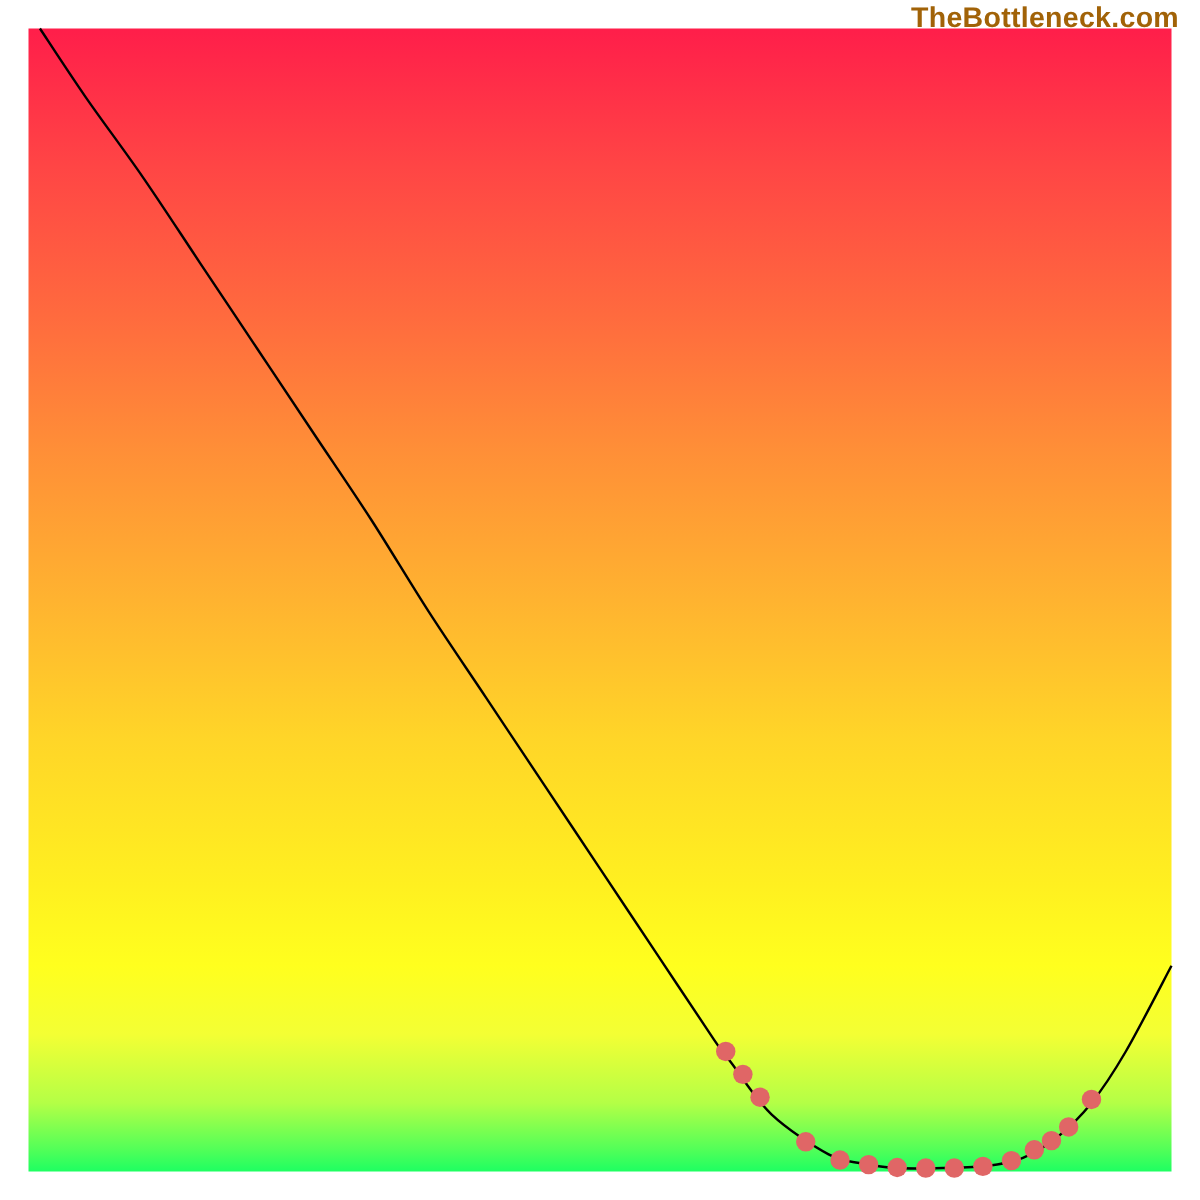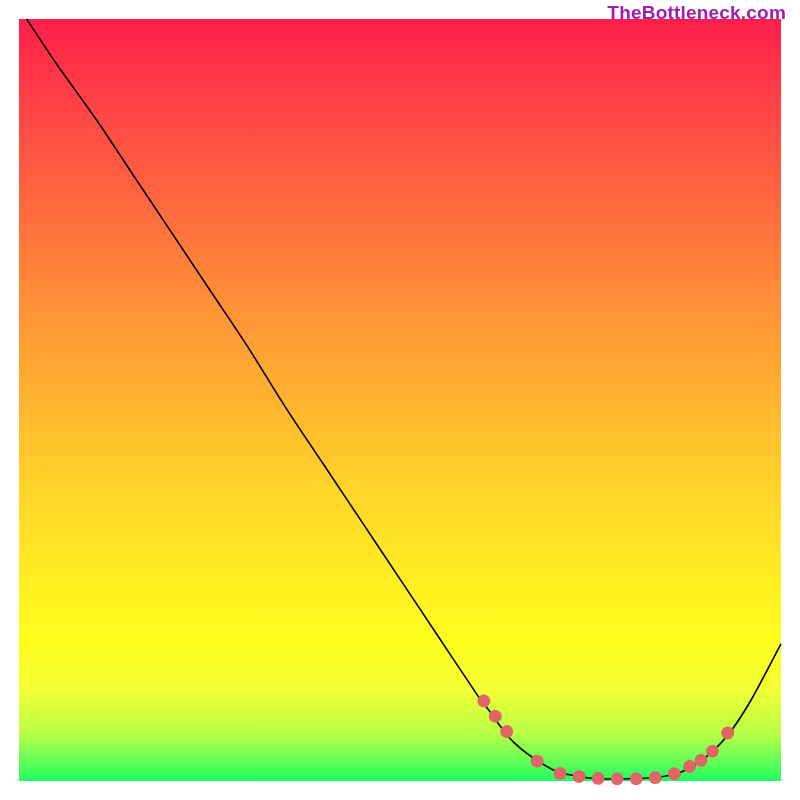--- a/index.html
+++ b/index.html
@@ -43,21 +43,21 @@
     width: 762px;
     height: 762px;
     overflow: visible;
   }
   .watermark {
     position: absolute;
     top: 2px;
     right: 14px;
     font-size: 19px;
     font-weight: 600;
-    color: #a21caf;
+    color: #a16207;
     letter-spacing: 0.2px;
   }
 </style>
 </head>
 <body>
 
 <div class="chart-container">
   <div class="plot-area"></div>
 
   <svg class="curve-svg" viewBox="0 0 100 100" preserveAspectRatio="none">

